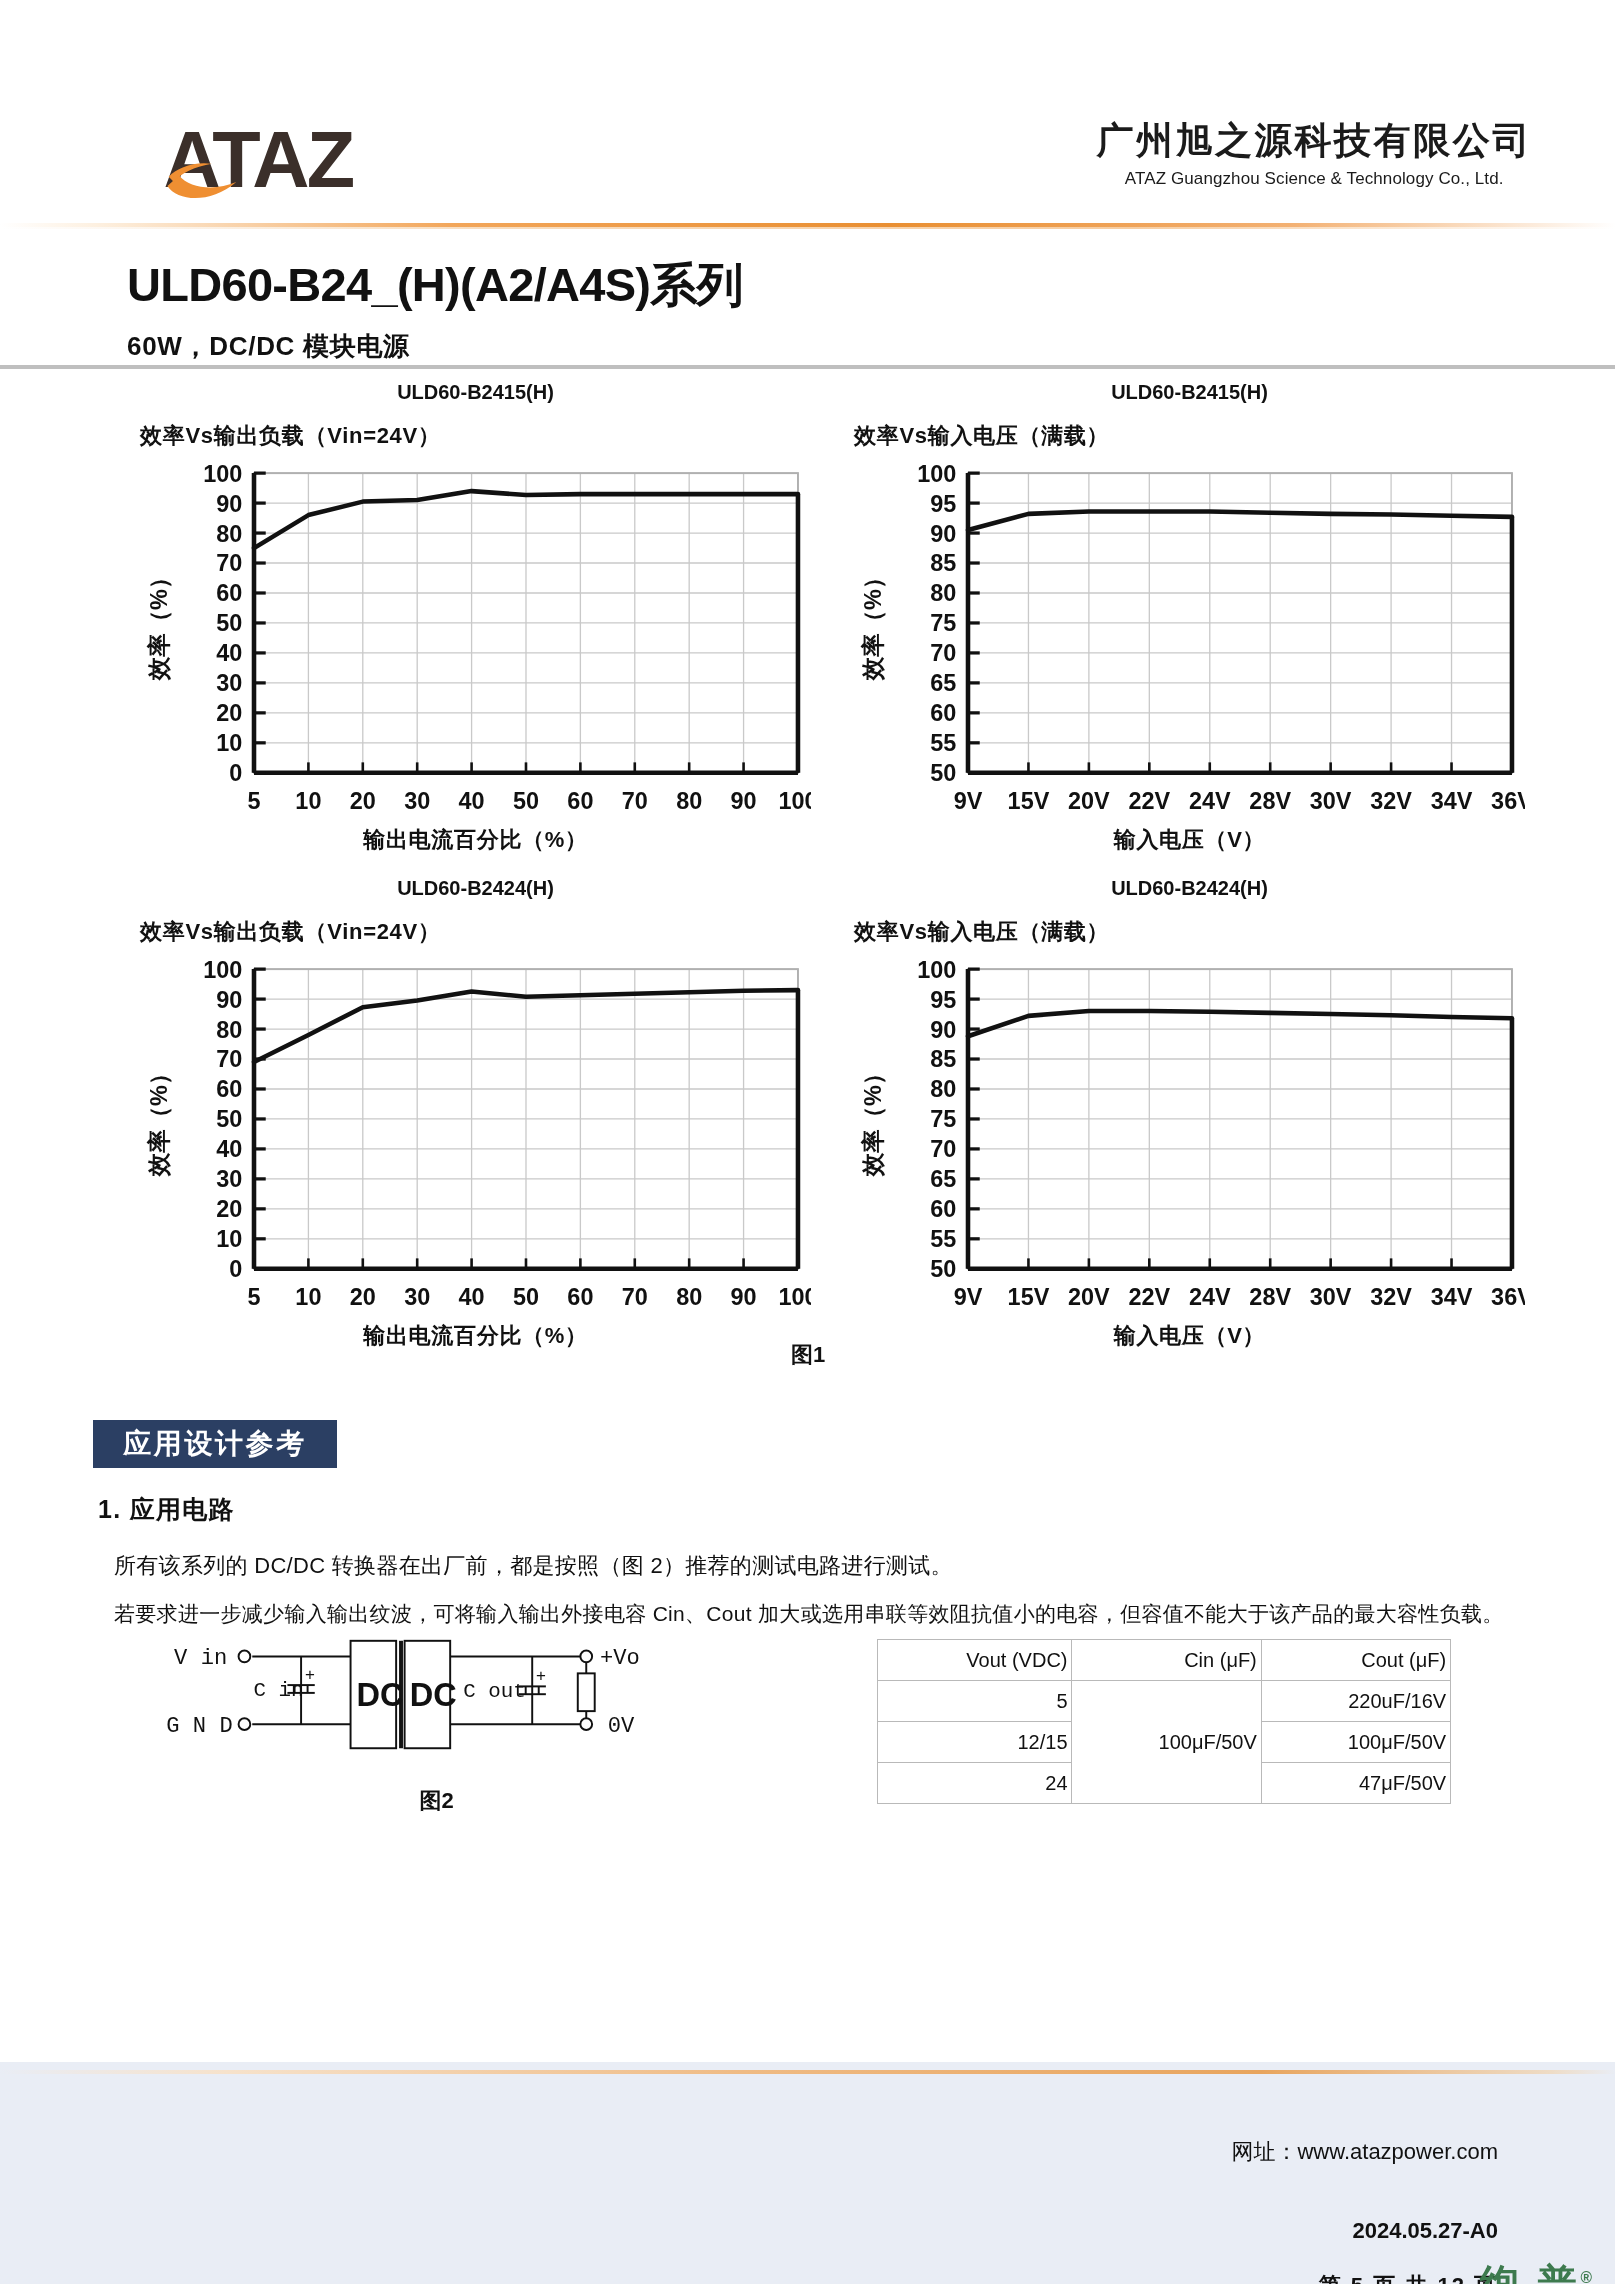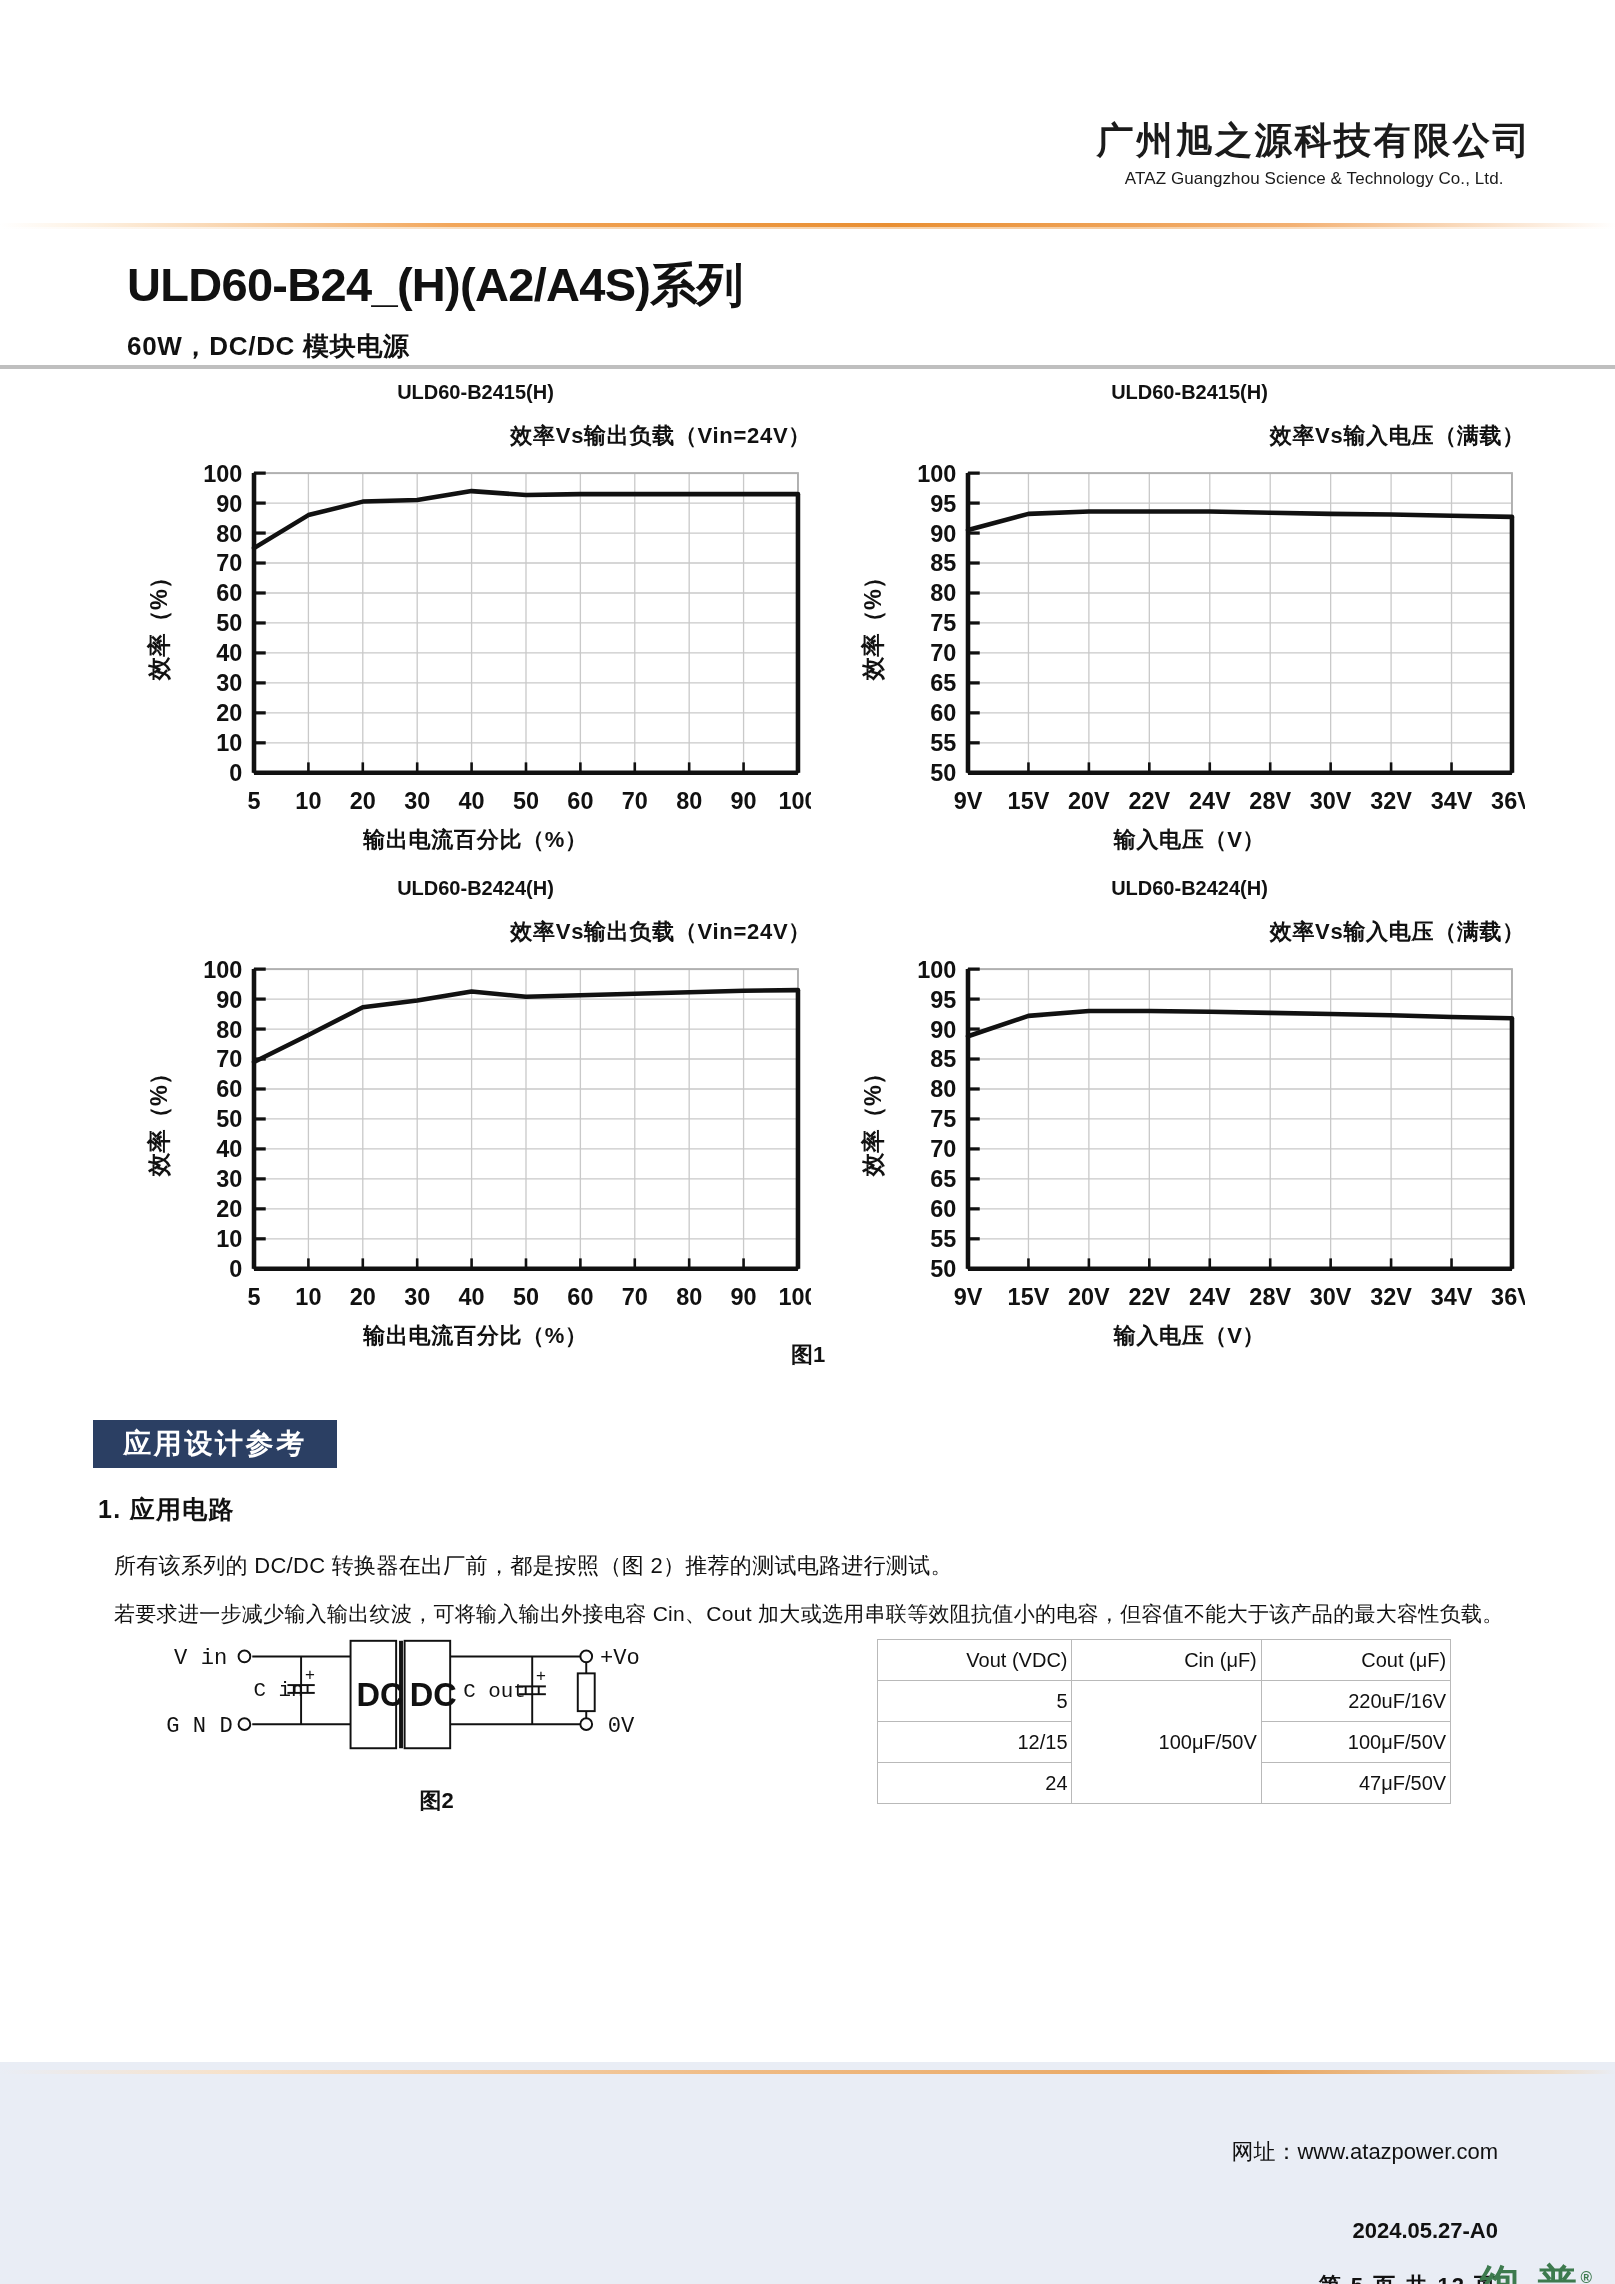--- a/index.html
+++ b/index.html
@@ -18,21 +18,21 @@
 
   
   #title-wrap{position:absolute;left:127px;top:254px;}
   #doc-title{font-family:"Liberation Sans",sans-serif;font-weight:bold;font-size:47px;letter-spacing:-0.7px;color:#111;white-space:nowrap;}
   #doc-subtitle{font-family:"Liberation Sans",sans-serif;font-weight:bold;font-size:26px;color:#111;margin-top:11.7px;letter-spacing:0.7px;white-space:nowrap;}
   #title-divider{position:absolute;left:0;top:365px;width:1616px;height:3.9px;background:#bfbfbf;}
 
   
   .chart-block{position:absolute;}
   .chart-model{text-align:center;font-size:20px;font-weight:bold;color:#111;font-family:"Liberation Sans",sans-serif;}
-  .chart-caption{text-align:right;font-size:22px;font-weight:bold;color:#111;margin-top:17px;letter-spacing:0.7px;font-family:"Liberation Sans",sans-serif;}
+  .chart-caption{text-align:left;font-size:22px;font-weight:bold;color:#111;margin-top:17px;letter-spacing:0.7px;font-family:"Liberation Sans",sans-serif;}
   .plot-holder{position:relative;margin-top:9px;}
   .plot-holder svg{display:block;}
   .axis-title-x{text-align:center;font-size:22px;font-weight:bold;color:#111;letter-spacing:0.7px;font-family:"Liberation Sans",sans-serif;}
 
   
   #fig1-label{position:absolute;left:0;top:1340px;width:1616px;text-align:center;font-size:22px;font-weight:bold;color:#111;}
 
   
   #section-badge{position:absolute;left:93px;top:1420px;width:244px;height:48px;background:#2b3f63;
      display:flex;align-items:center;justify-content:center;}
@@ -58,20 +58,29 @@
   #footer-ver{position:absolute;right:150px;top:156px;font-size:22px;font-weight:bold;color:#111;white-space:nowrap;}
   #footer-page{position:absolute;right:150px;top:209px;font-size:22px;font-weight:bold;color:#111;white-space:nowrap;letter-spacing:2px;}
   #watermark{position:absolute;right:52px;top:202px;text-align:center;color:#3d7a4e;}
   #wm-cn{font-size:39px;font-weight:bold;letter-spacing:3.9px;line-height:1;}
   #wm-sup{font-size:15.6px;vertical-align:super;}
 </style>
 </head>
 <body>
 
 <div id="header">
+  <div id="logo">
+    <svg viewBox="0 0 320 140" xmlns="http://www.w3.org/2000/svg">
+      <g fill="#3b2f2a" font-family="Liberation Sans, sans-serif" font-weight="bold">
+        <text x="0" y="108" font-size="122" letter-spacing="-4" style="font-stretch:condensed">ATAZ</text>
+      </g>
+      <path d="M6 106 C22 130 72 134 112 100 C80 114 40 110 24 90 Z" fill="#ef8f32"></path>
+      <path d="M8 92 C20 78 48 68 74 72 C50 76 26 86 16 100 Z" fill="#ef8f32"></path>
+    </svg>
+  </div>
   <div id="company-block">
     <div id="company-cn">广州旭之源科技有限公司</div>
     <div id="company-en">ATAZ Guangzhou Science &amp; Technology Co., Ltd.</div>
   </div>
   <div id="header-rule"></div>
   <div id="header-rule2"></div>
 </div>
 
 <div id="title-wrap">
   <div id="doc-title">ULD60-B24_(H)(A2/A4S)系列</div>

